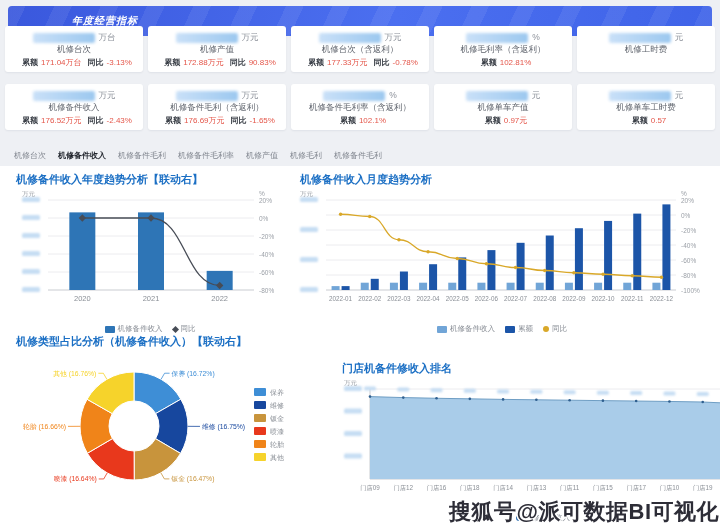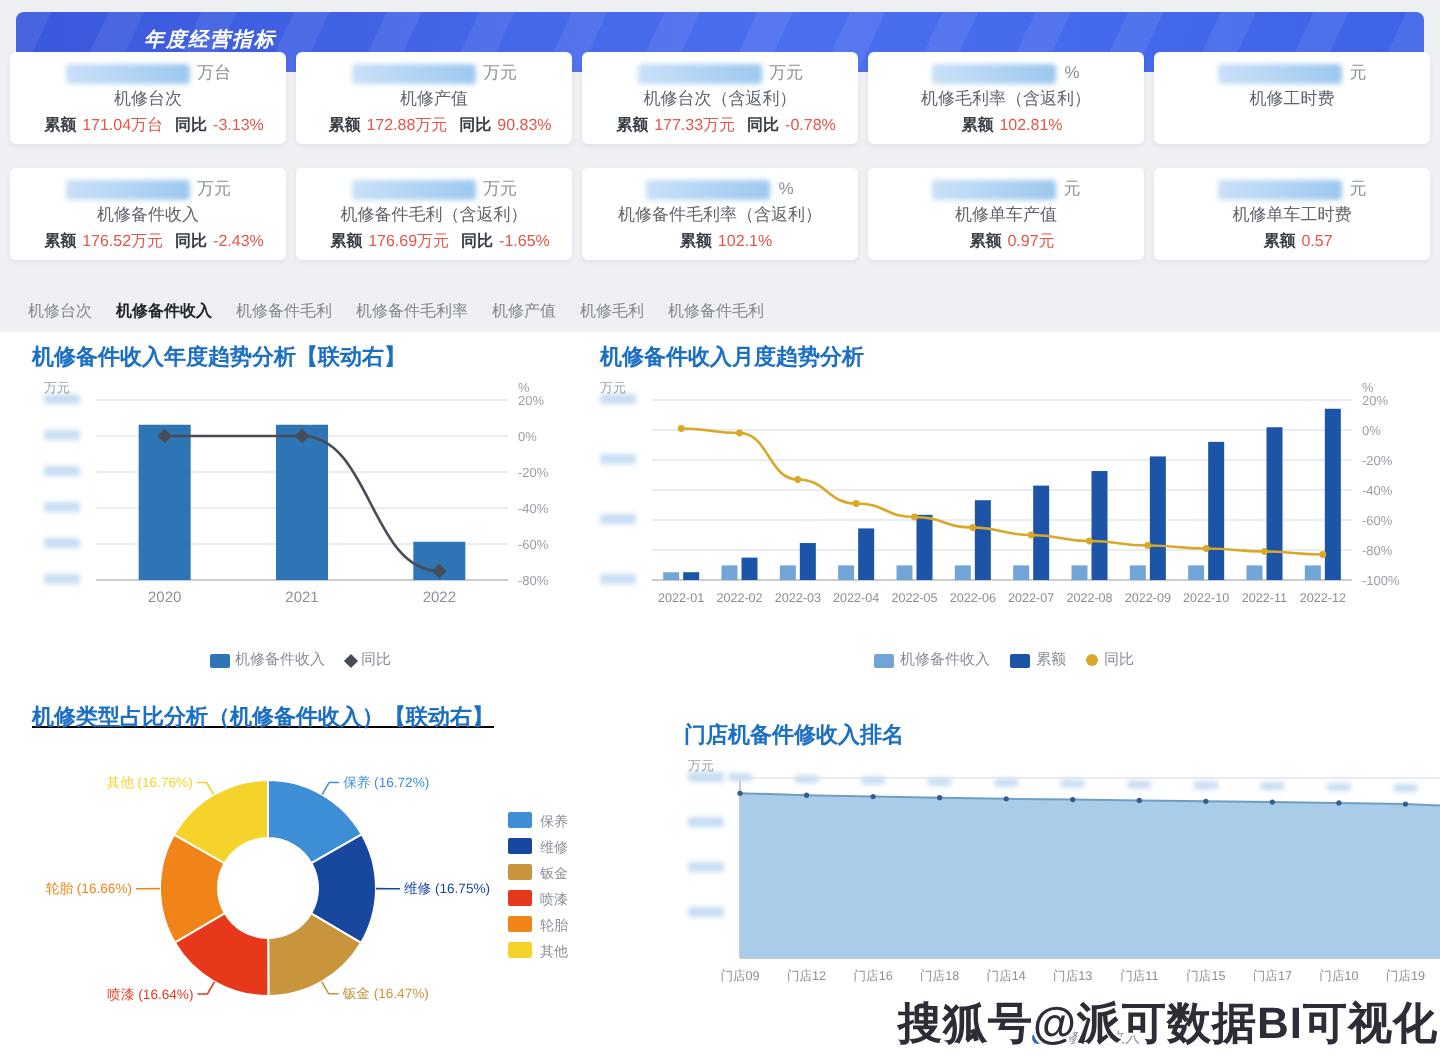--- a/index.html
+++ b/index.html
@@ -30,21 +30,21 @@
   .tabs{position:absolute;left:14px;top:150px;display:flex;gap:12px;font-size:8px;color:#828790;}
   .tab{cursor:pointer;white-space:nowrap;}
   .tab.active{color:#1f232b;font-weight:bold;}
   
   .charts-panel{position:absolute;left:0;right:0;top:166px;bottom:0;background:#fff;}
   .chart{position:absolute;}
   .chart-title{font-size:11px;font-weight:bold;color:#1b6fc4;padding-left:8px;height:16px;line-height:15px;
     white-space:nowrap;}
   #chart1{left:8px;top:6px;width:284px;height:172px;}
   #chart2{left:292px;top:6px;width:420px;height:172px;}
-  #chart3{left:8px;top:186px;width:288px;height:172px;text-decoration:underline;}
+  #chart3{left:8px;top:168px;width:288px;height:172px;}
   #chart4{left:298px;top:195px;width:418px;height:172px;margin-left:36px;}
   .legend{display:flex;justify-content:center;align-items:center;gap:10px;height:14px;
     font-size:7.5px;color:#888d95;}
   .lg-item{display:flex;align-items:center;gap:3px;}
   .lg-rect{width:10px;height:7px;display:inline-block;border-radius:1px;}
   .lg-diamond{width:5px;height:5px;display:inline-block;transform:rotate(45deg);}
   .lg-dot{width:6px;height:6px;border-radius:50%;display:inline-block;}
   svg text{font-family:"Liberation Sans","DejaVu Sans",sans-serif;}
   
   .watermark{position:absolute;right:1px;bottom:3px;z-index:60;font-size:22px;font-weight:bold;

